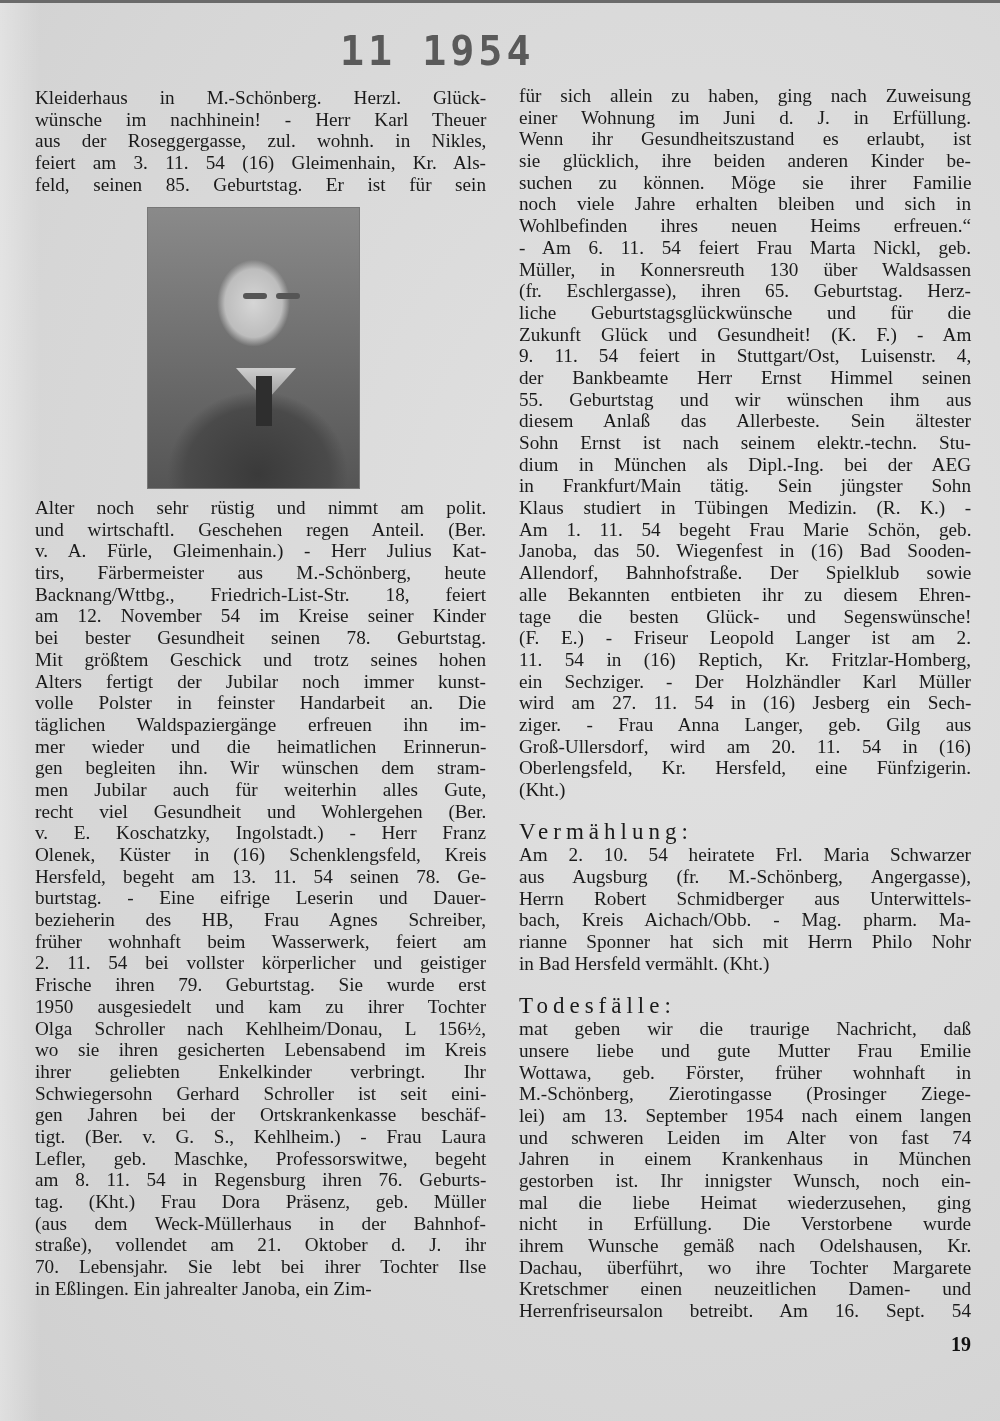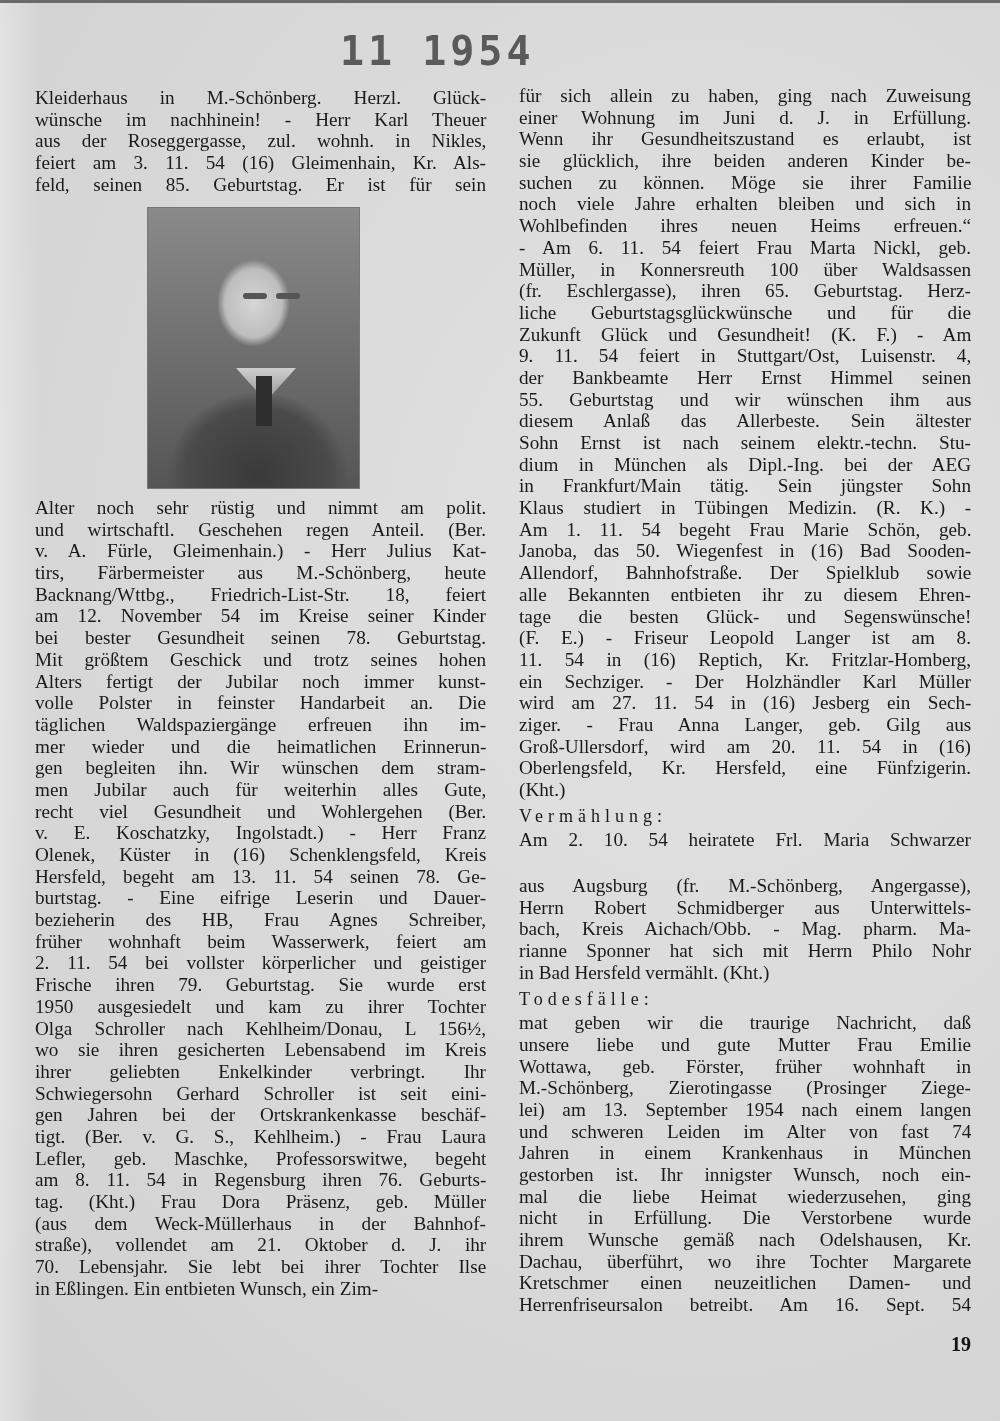--- a/index.html
+++ b/index.html
@@ -36,22 +36,22 @@
     .col.left { left: 35px; top: 87px; }
     .col.left.lower { top: 497px; }
     .col.right { left: 519px; top: 85px; width: 452px; }
     .ln {
       display: block; height: 21.7px; white-space: nowrap;
       text-align: justify; text-align-last: justify;
       overflow: visible;
     }
     .ln.last { text-align-last: left; }
     .heading {
-      display: block; height: 21.7px; margin-top: 5px; margin-bottom: 2px;
-      letter-spacing: 5px; font-size: 18px;
+      display: block; height: 21.7px; margin-top: 20px; margin-bottom: 2px;
+      letter-spacing: 5px; font-size: 23px;
     }
     .photo {
       position: absolute; left: 147px; top: 207px; width: 211px; height: 280px;
       background:
         radial-gradient(ellipse 52px 62px at 50% 34%, #d6d6d6 0%, #bdbdbd 55%, rgba(0,0,0,0) 70%),
         radial-gradient(ellipse 120px 110px at 52% 95%, #3a3a3a 0%, #4a4a4a 60%, rgba(0,0,0,0) 75%),
         linear-gradient(to bottom, #8a8a8a 0%, #7a7a7a 30%, #6a6a6a 60%, #555 100%);
       border: 1px solid #777;
     }
     .photo .face-shadow {
@@ -129,63 +129,63 @@
     <span class="ln" style="display: block; width: auto; word-spacing: 33.5px;">ihrer geliebten Enkelkinder verbringt. Ihr</span>
     <span class="ln" style="display: block; width: auto; word-spacing: 19.4px;">Schwiegersohn Gerhard Schroller ist seit eini-</span>
     <span class="ln" style="display: block; width: auto; word-spacing: 20px;">gen Jahren bei der Ortskrankenkasse beschäf-</span>
     <span class="ln" style="display: block; width: auto; word-spacing: 14.88px;">tigt. (Ber. v. G. S., Kehlheim.) - Frau Laura</span>
     <span class="ln" style="display: block; width: auto; word-spacing: 23px;">Lefler, geb. Maschke, Professorswitwe, begeht</span>
     <span class="ln" style="display: block; width: auto; word-spacing: 12px;">am 8. 11. 54 in Regensburg ihren 76. Geburts-</span>
     <span class="ln" style="display: block; width: auto; word-spacing: 20.83px;">tag. (Kht.) Frau Dora Präsenz, geb. Müller</span>
     <span class="ln" style="display: block; width: auto; word-spacing: 22.6px;">(aus dem Weck-Müllerhaus in der Bahnhof-</span>
     <span class="ln" style="display: block; width: auto; word-spacing: 18.71px;">straße), vollendet am 21. Oktober d. J. ihr</span>
     <span class="ln" style="display: block; width: auto; word-spacing: 15.14px;">70. Lebensjahr. Sie lebt bei ihrer Tochter Ilse</span>
-    <span class="ln last">in Eßlingen. Ein entbieten Wunsch, ein Zim-</span>
+    <span class="ln last">in Eßlingen. Ein jahrealter Janoba, ein Zim-</span>
   </div>
 
 <div class="col right">
   <div id="right-part1">
       <span class="ln" style="display: block; width: auto; word-spacing: 14px; font-family: Liberation Serif, serif;">für sich allein zu haben, ging nach Zuweisung</span>
       <span class="ln" style="display: block; width: auto; word-spacing: 19.14px;">einer Wohnung im Juni d. J. in Erfüllung.</span>
       <span class="ln" style="display: block; width: auto; word-spacing: 23.4px;">Wenn ihr Gesundheitszustand es erlaubt, ist</span>
       <span class="ln" style="display: block; width: auto; word-spacing: 17.67px;">sie glücklich, ihre beiden anderen Kinder be-</span>
       <span class="ln" style="display: block; width: auto; word-spacing: 21.67px;">suchen zu können. Möge sie ihrer Familie</span>
       <span class="ln" style="display: block; width: auto; word-spacing: 15.71px;">noch viele Jahre erhalten bleiben und sich in</span>
       <span class="ln" style="display: block; width: auto; word-spacing: 28.5px;">Wohlbefinden ihres neuen Heims erfreuen.“</span>
       <span class="ln" style="display: block; width: auto; word-spacing: 12.89px;">- Am 6. 11. 54 feiert Frau Marta Nickl, geb.</span>
-      <span class="ln" style="display: block; width: auto; word-spacing: 20.2px;">Müller, in Konnersreuth 100 über Waldsassen</span>
+      <span class="ln" style="display: block; width: auto; word-spacing: 20.2px;">Müller, in Konnersreuth 130 über Waldsassen</span>
       <span class="ln" style="display: block; width: auto; word-spacing: 19.8px;">(fr. Eschlergasse), ihren 65. Geburtstag. Herz-</span>
       <span class="ln" style="display: block; width: auto; word-spacing: 29.75px;">liche Geburtstagsglückwünsche und für die</span>
       <span class="ln" style="display: block; width: auto; word-spacing: 15.43px;">Zukunft Glück und Gesundheit! (K. F.) - Am</span>
       <span class="ln" style="display: block; width: auto; word-spacing: 16.29px;">9. 11. 54 feiert in Stuttgart/Ost, Luisenstr. 4,</span>
       <span class="ln" style="display: block; width: auto; word-spacing: 24px;">der Bankbeamte Herr Ernst Himmel seinen</span>
       <span class="ln" style="display: block; width: auto; word-spacing: 21.5px;">55. Geburtstag und wir wünschen ihm aus</span>
       <span class="ln" style="display: block; width: auto; word-spacing: 26px;">diesem Anlaß das Allerbeste. Sein ältester</span>
       <span class="ln" style="display: block; width: auto; word-spacing: 17px;">Sohn Ernst ist nach seinem elektr.-techn. Stu-</span>
       <span class="ln" style="display: block; width: auto; word-spacing: 15.43px;">dium in München als Dipl.-Ing. bei der AEG</span>
       <span class="ln" style="display: block; width: auto; word-spacing: 24px;">in Frankfurt/Main tätig. Sein jüngster Sohn</span>
       <span class="ln" style="display: block; width: auto; word-spacing: 14.86px;">Klaus studiert in Tübingen Medizin. (R. K.) -</span>
       <span class="ln" style="display: block; width: auto; word-spacing: 13.88px;">Am 1. 11. 54 begeht Frau Marie Schön, geb.</span>
       <span class="ln" style="display: block; width: auto; word-spacing: 11.86px;">Janoba, das 50. Wiegenfest in (16) Bad Sooden-</span>
       <span class="ln" style="display: block; width: auto; word-spacing: 22.5px;">Allendorf, Bahnhofstraße. Der Spielklub sowie</span>
       <span class="ln" style="display: block; width: auto; word-spacing: 16.17px;">alle Bekannten entbieten ihr zu diesem Ehren-</span>
       <span class="ln" style="display: block; width: auto; word-spacing: 22.8px;">tage die besten Glück- und Segenswünsche!</span>
-      <span class="ln" style="display: block; width: auto; word-spacing: 16.88px;">(F. E.) - Friseur Leopold Langer ist am 8.</span>
+      <span class="ln" style="display: block; width: auto; word-spacing: 16.88px;">(F. E.) - Friseur Leopold Langer ist am 2.</span>
       <span class="ln" style="display: block; width: auto; word-spacing: 17.67px;">11. 54 in (16) Reptich, Kr. Fritzlar-Homberg,</span>
       <span class="ln" style="display: block; width: auto; word-spacing: 17.33px;">ein Sechziger. - Der Holzhändler Karl Müller</span>
       <span class="ln" style="display: block; width: auto; word-spacing: 12.56px;">wird am 27. 11. 54 in (16) Jesberg ein Sech-</span>
       <span class="ln" style="display: block; width: auto; word-spacing: 20.57px;">ziger. - Frau Anna Langer, geb. Gilg aus</span>
       <span class="ln" style="display: block; width: auto; word-spacing: 16.71px;">Groß-Ullersdorf, wird am 20. 11. 54 in (16)</span>
       <span class="ln" style="display: block; width: auto; word-spacing: 24.5px;">Oberlengsfeld, Kr. Hersfeld, eine Fünfzigerin.</span>
       <span class="ln last">(Kht.)</span>
     </div>
   <span class="heading">Vermählung:</span>
   <div id="marriage-lines">
       <span class="ln" style="display: block; width: auto; word-spacing: 16px;">Am 2. 10. 54 heiratete Frl. Maria Schwarzer</span>
-      <span class="ln" style="display: block; width: auto; word-spacing: 24px; margin-top: 24px;">aus Augsburg (fr. M.-Schönberg, Angergasse),</span>
+      <span class="ln" style="display: block; width: auto; word-spacing: 24px;">aus Augsburg (fr. M.-Schönberg, Angergasse),</span>
       <span class="ln" style="display: block; width: auto; word-spacing: 25.5px;">Herrn Robert Schmidberger aus Unterwittels-</span>
       <span class="ln" style="display: block; width: auto; word-spacing: 17px;">bach, Kreis Aichach/Obb. - Mag. pharm. Ma-</span>
       <span class="ln" style="display: block; width: auto; word-spacing: 14.57px;">rianne Sponner hat sich mit Herrn Philo Nohr</span>
       <span class="ln last">in Bad Hersfeld vermählt. (Kht.)</span>
     </div>
   <span class="heading">Todesfälle:</span>
   <div id="death-lines">
       <span class="ln" style="display: block; width: auto; word-spacing: 22px;">mat geben wir die traurige Nachricht, daß</span>
       <span class="ln" style="display: block; width: auto; word-spacing: 22.5px;">unsere liebe und gute Mutter Frau Emilie</span>
       <span class="ln" style="display: block; width: auto; word-spacing: 26px;">Wottawa, geb. Förster, früher wohnhaft in</span>

